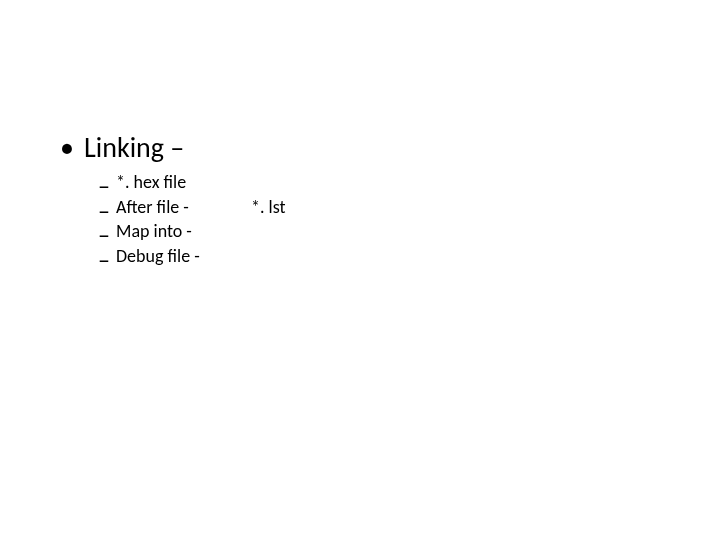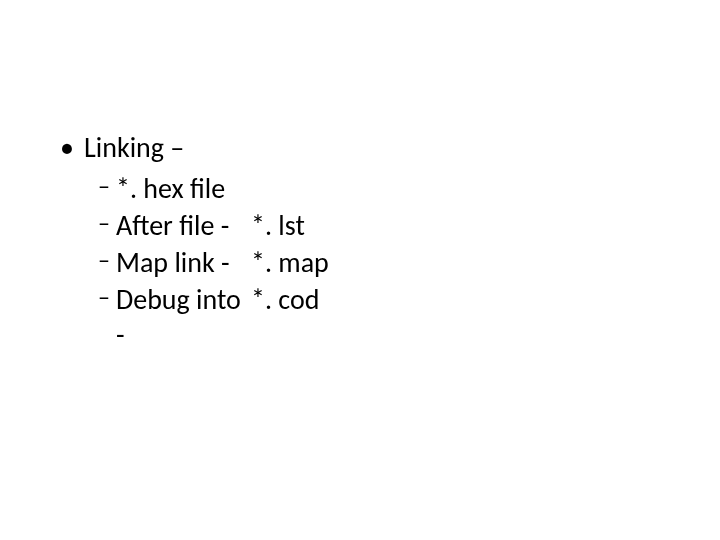--- a/index.html
+++ b/index.html
@@ -39,21 +39,21 @@
   }
   ul.lvl2 {
     list-style: none;
     margin: 6px 0 0 0;
     padding: 0 0 0 14px;
   }
   ul.lvl2 > li {
     margin: 0 0 2px 0;
     padding: 0 0 0 18px;
     position: relative;
-    font-size: 28px;
+    font-size: 18px;
     line-height: 1.25;
   }
   ul.lvl2 > li::before {
     content: "–";
     position: absolute;
     left: 0;
     top: 0;
     font-size: 24px;
   }
   .row {
@@ -82,26 +82,24 @@
           </div>
         </li>
         <li>
           <div class="row">
             <span class="col-label">After file -</span>
             <span class="col-ext">*. lst</span>
           </div>
         </li>
         <li>
           <div class="row">
-            <span class="col-label">Map link -</span>
-            <span class="col-ext">*. map</span>
+            <span class="col-label">Map into -</span>
           </div>
         </li>
         <li>
           <div class="row">
-            <span class="col-label">Debug into -</span>
-            <span class="col-ext">*. cod</span>
+            <span class="col-label">Debug file -</span>
           </div>
         </li>
       </ul>
     </li>
   </ul>
 </div>
 
 </body></html>

